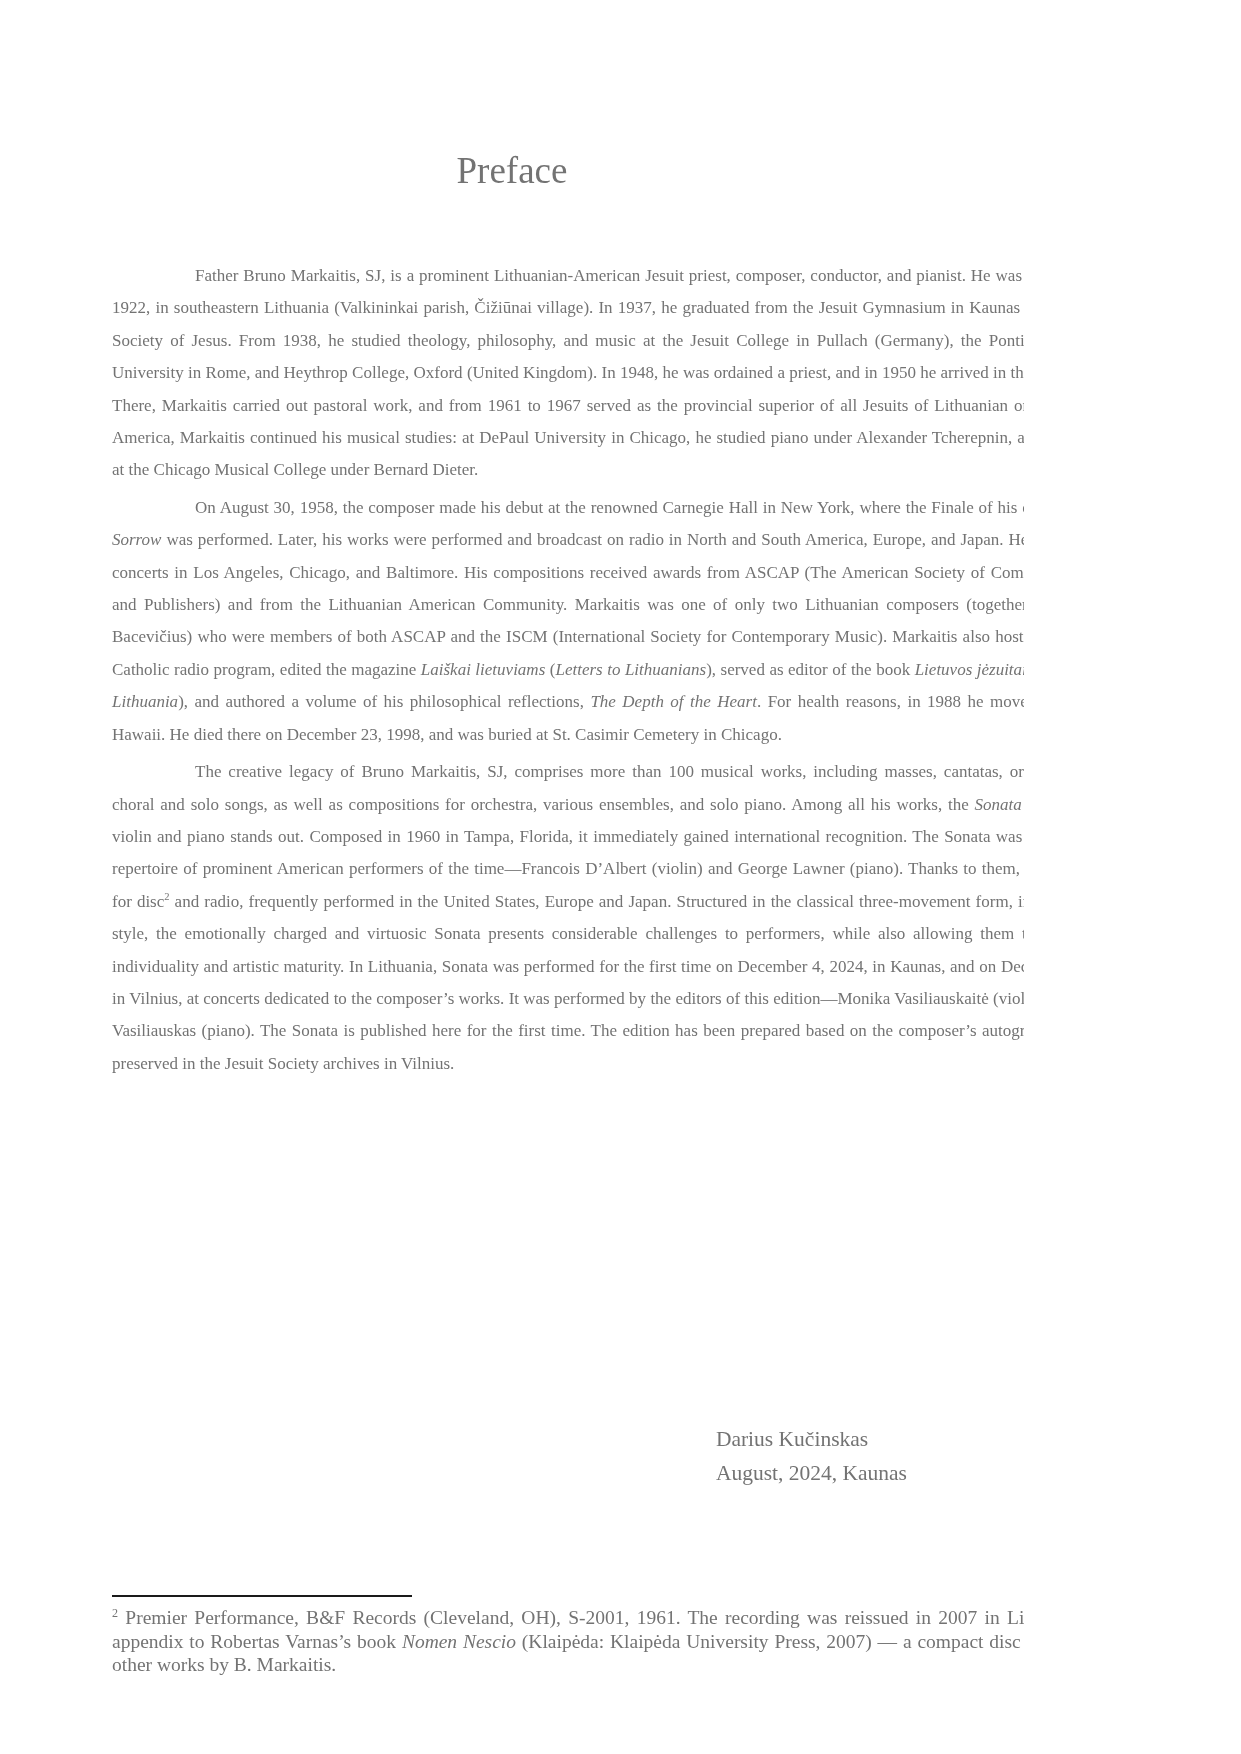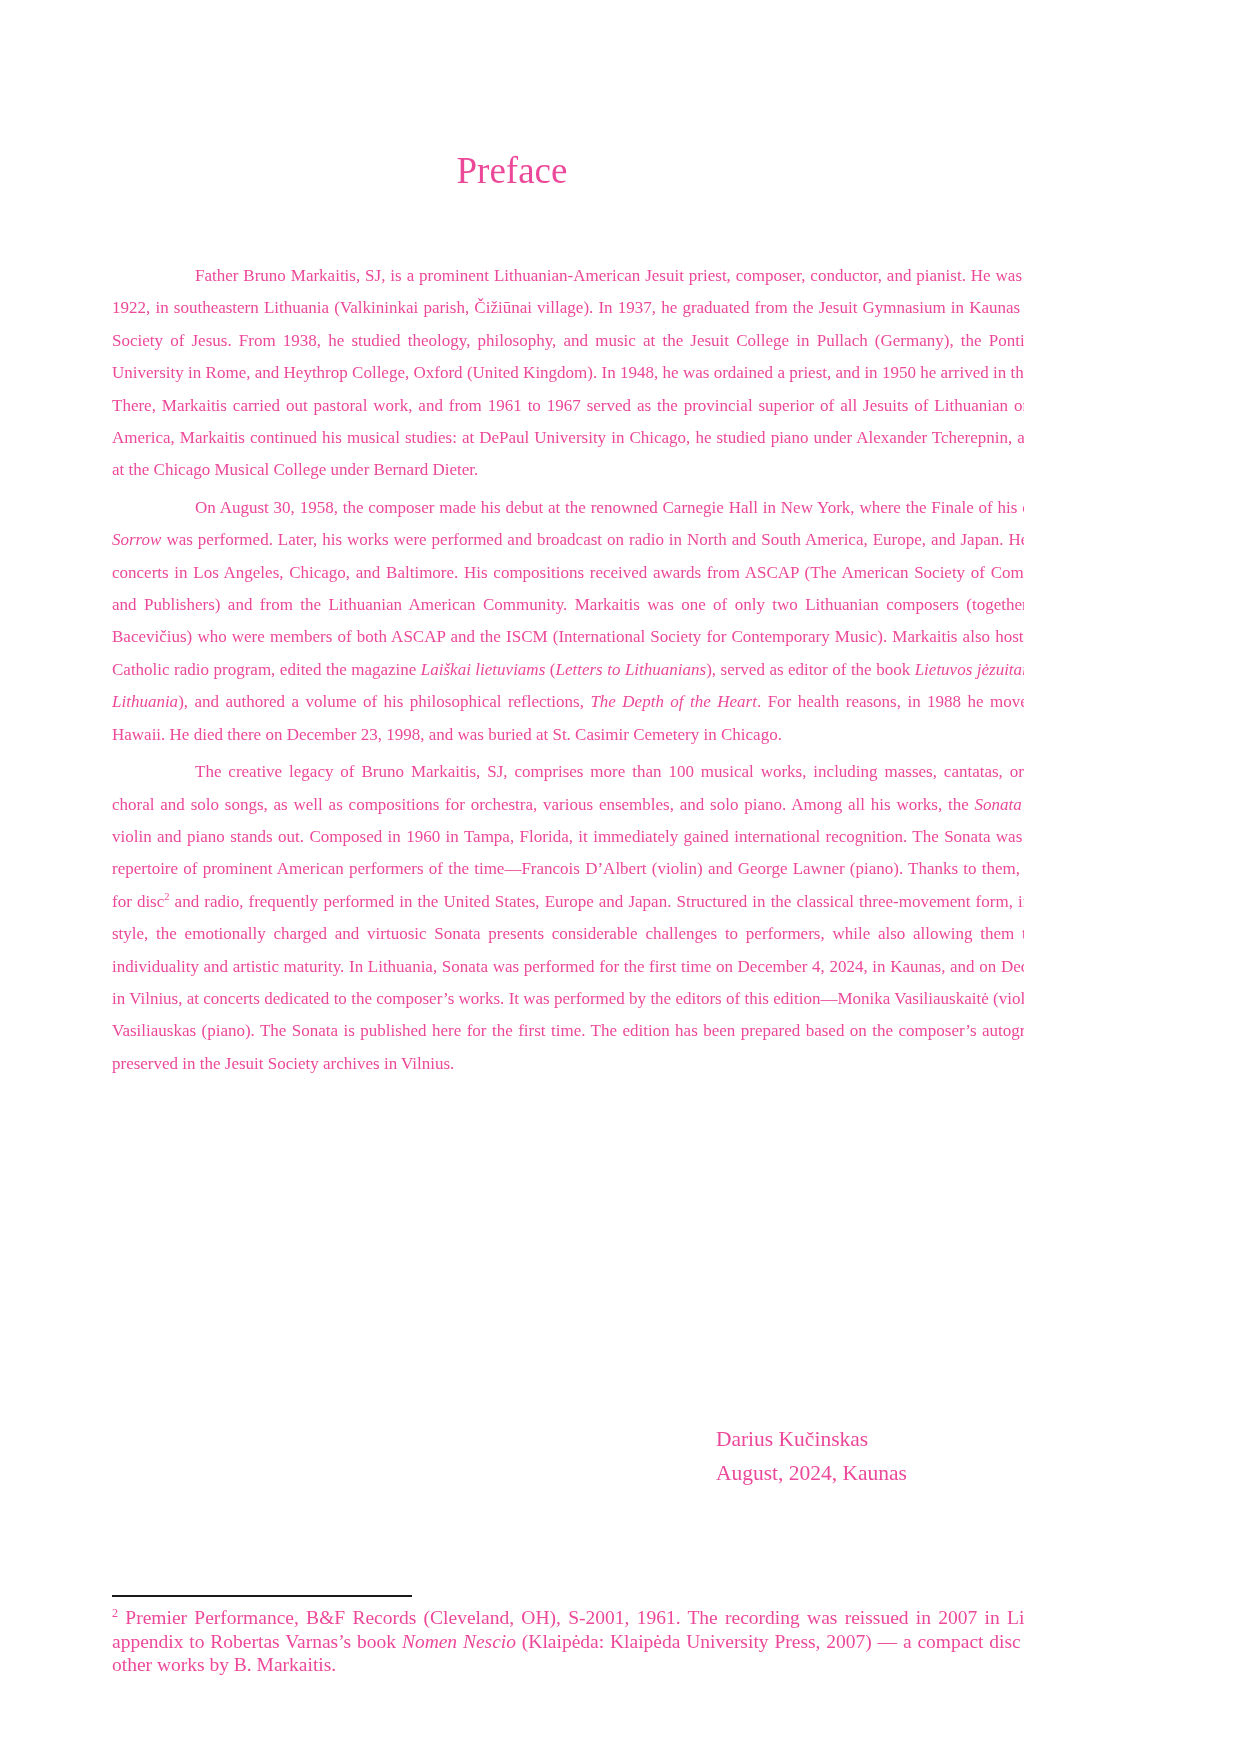--- a/index.html
+++ b/index.html
@@ -2,21 +2,21 @@
 <html lang="en"><head>
 <meta charset="utf-8">
 <style>
   * { margin: 0; padding: 0; box-sizing: border-box; }
   html, body { background: #ffffff; }
   .page {
     position: relative;
     width: 1024px;
     height: 1754px;
     background: #ffffff;
-    color: #ec4899;
+    color: #737373;
     font-family: "Liberation Serif", "DejaVu Serif", serif;
     overflow: hidden;
   }
   .title {
     position: absolute;
     top: 150px;
     left: 0;
     width: 100%;
     text-align: center;
     font-size: 37px;

